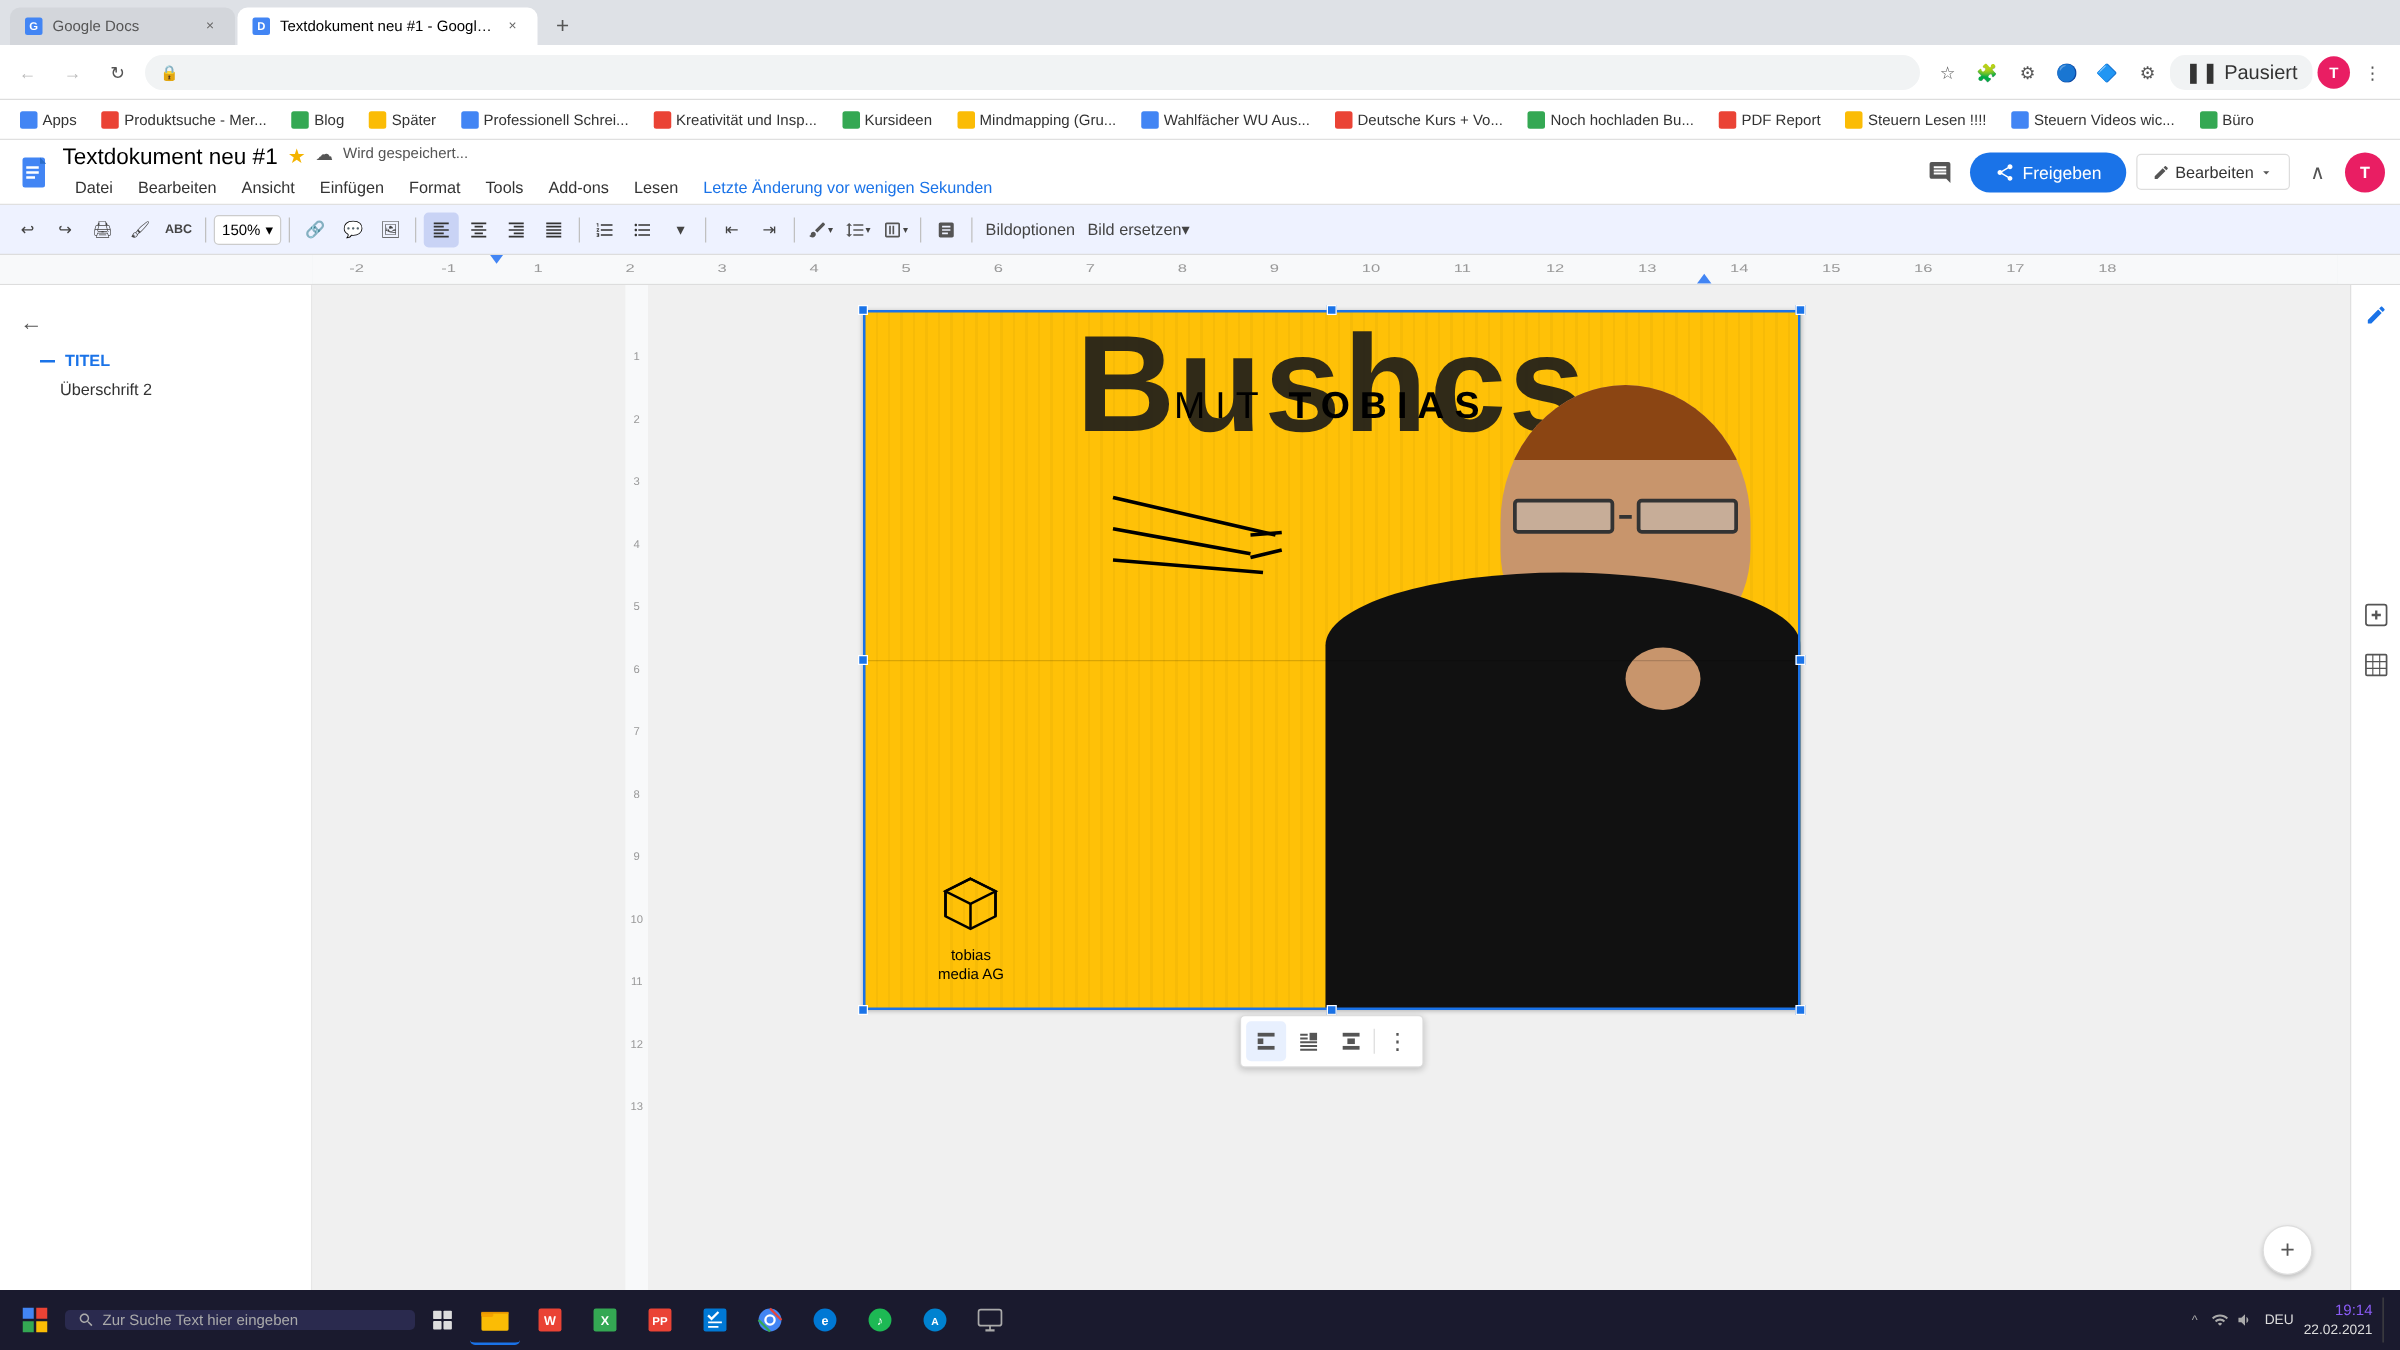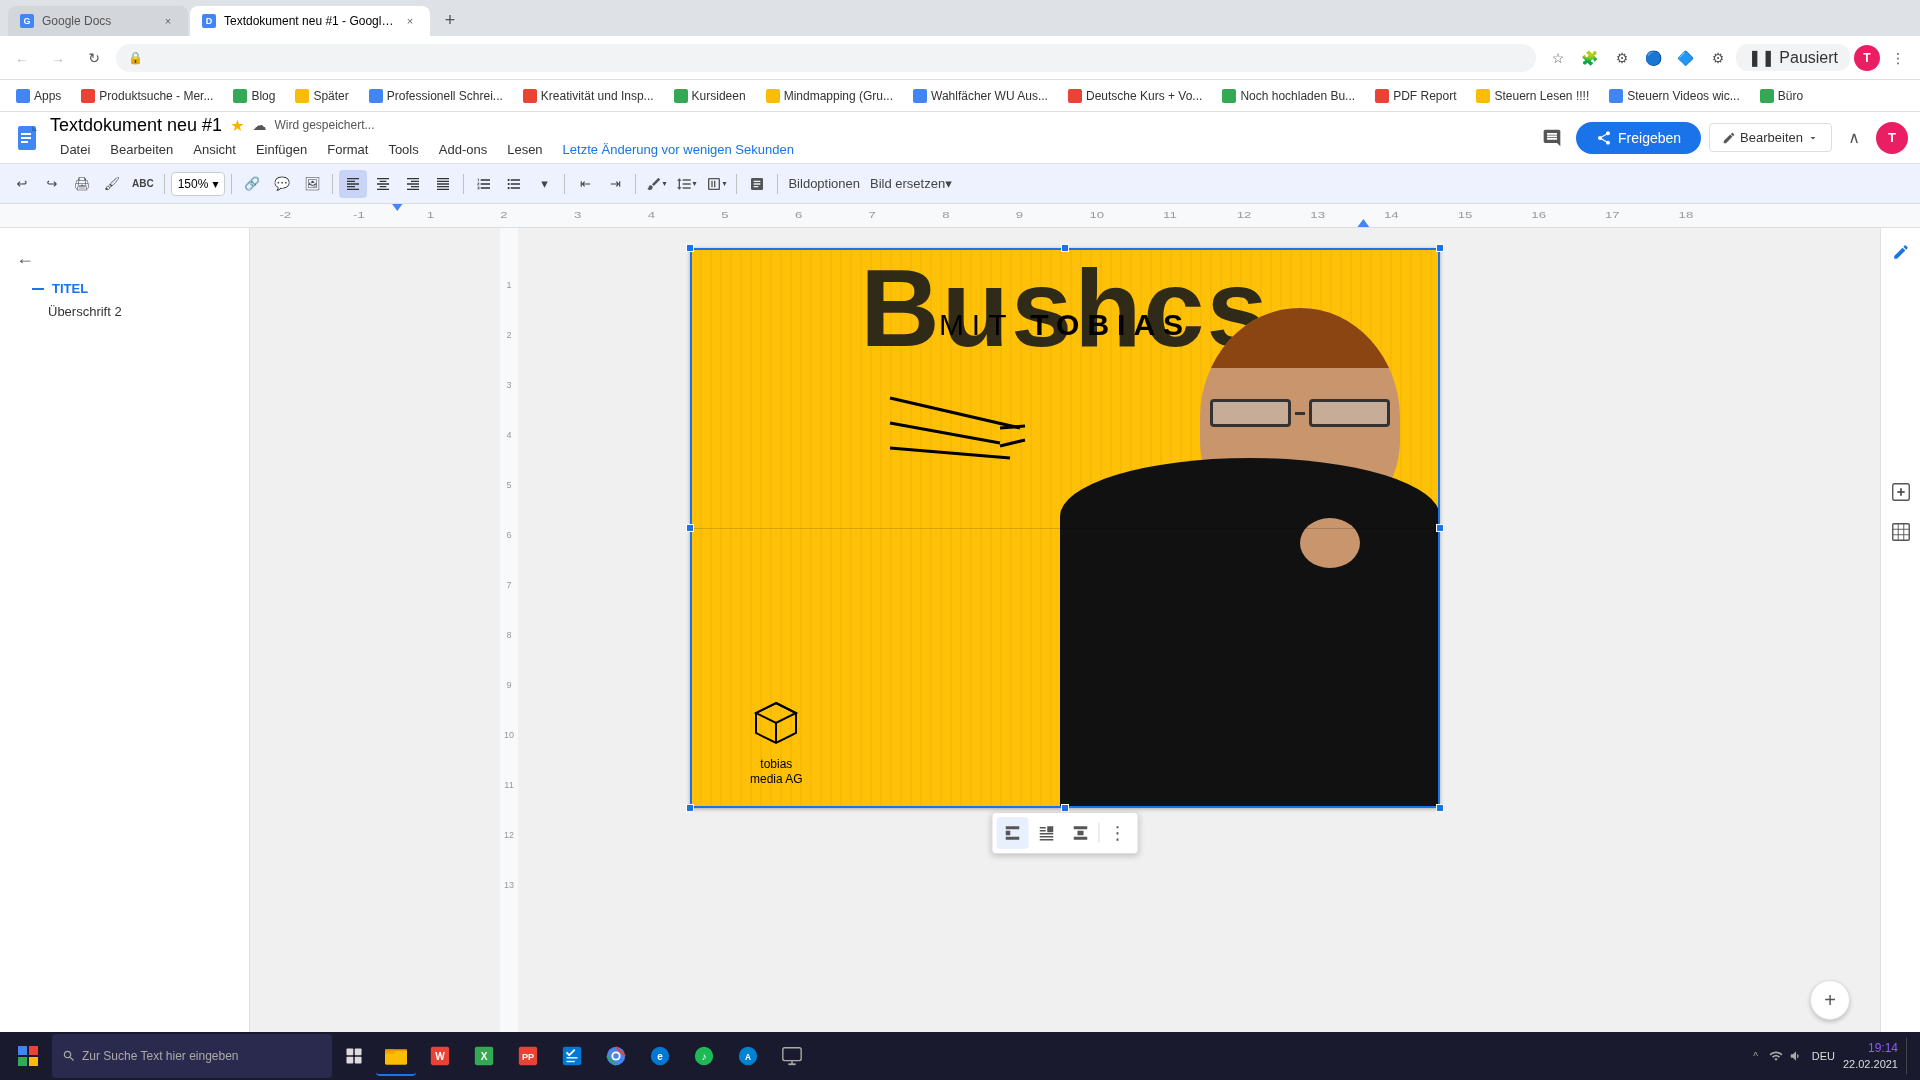--- a/index.html
+++ b/index.html
@@ -34,21 +34,21 @@
     .bookmark-item { display: flex; align-items: center; gap: 4px; padding: 4px 8px; border-radius: 4px; cursor: pointer; font-size: 12px; color: #333; white-space: nowrap; }
     .bm-icon { width: 14px; height: 14px; background: #ddd; border-radius: 2px; flex-shrink: 0; }
 
     
     .docs-app { flex: 1; display: flex; flex-direction: column; overflow: hidden; background: #fff; }
 
     
     .docs-header { height: 52px; background: #fff; display: flex; align-items: center; padding: 0 12px; gap: 8px; border-bottom: 1px solid #e0e0e0; }
     .docs-logo { width: 30px; height: 36px; display: flex; align-items: center; justify-content: center; }
     .docs-title-area { display: flex; flex-direction: column; flex: 1; }
-    .docs-title-row { display: flex; align-items: center; gap: 8px; margin-bottom: 2px; }
+    .docs-title-row { display: flex; gap: 8px; margin-bottom: 2px; }
     .docs-title { font-size: 18px; color: #000; font-weight: 400; }
     .docs-star { color: #f4b400; font-size: 16px; cursor: pointer; }
     .docs-cloud { font-size: 14px; color: #555; cursor: pointer; }
     .docs-menu { display: flex; align-items: center; gap: 0; }
     .docs-menu-item { padding: 4px 10px; font-size: 13px; color: #333; cursor: pointer; border-radius: 4px; }
     .docs-menu-item.highlight { color: #1a73e8; }
     .docs-header-actions { display: flex; align-items: center; gap: 8px; }
     .docs-comment-btn { width: 32px; height: 32px; display: flex; align-items: center; justify-content: center; border-radius: 50%; cursor: pointer; }
     .docs-share-btn { background: #1a73e8; color: white; border-radius: 20px; padding: 8px 20px; font-size: 14px; cursor: pointer; display: flex; align-items: center; gap: 6px; }
     .docs-avatar { width: 32px; height: 32px; border-radius: 50%; background: #e91e63; display: flex; align-items: center; justify-content: center; color: white; font-size: 13px; font-weight: bold; cursor: pointer; }
@@ -523,21 +523,21 @@
 
   <div style="width:40px; height:40px; display:flex; align-items:center; justify-content:center; cursor:pointer;">
     <svg width="20" height="20" viewBox="0 0 20 20">
       <rect x="0" y="0" width="9" height="9" fill="#4285f4"></rect>
       <rect x="11" y="0" width="9" height="9" fill="#ea4335"></rect>
       <rect x="0" y="11" width="9" height="9" fill="#34a853"></rect>
       <rect x="11" y="11" width="9" height="9" fill="#fbbc05"></rect>
     </svg>
   </div>
 
-  <div style="width:280px; height:44px; background:#2a2a4e; border-radius:4px; display:flex; align-items:center; padding:0 10px; gap:6px; cursor:pointer;">
+  <div style="width:280px; height:16px; background:#2a2a4e; border-radius:4px; display:flex; align-items:center; padding:0 10px; gap:6px; cursor:pointer;">
     <svg width="14" height="14" viewBox="0 0 24 24">
         <path d="M15.5 14h-.79l-.28-.27C15.41 12.59 16 11.11 16 9.5 16 5.91 13.09 3 9.5 3S3 5.91 3 9.5 5.91 16 9.5 16c1.61 0 3.09-.59 4.23-1.57l.27.28v.79l5 4.99L20.49 19l-4.99-5zm-6 0C7.01 14 5 11.99 5 9.5S7.01 5 9.5 5 14 7.01 14 9.5 11.99 14 9.5 14z" fill="#aaa"></path>
       </svg>
     <span style="color:#aaa; font-size:12px;">Zur Suche Text hier eingeben</span>
   </div>
 
   <div style="width:36px; height:36px; display:flex; align-items:center; justify-content:center; cursor:pointer;">
     <svg width="18" height="18" viewBox="0 0 24 24">
         <rect x="2" y="2" width="9" height="9" rx="1" fill="#ddd"></rect>
         <rect x="13" y="2" width="9" height="9" rx="1" fill="#ddd"></rect>

